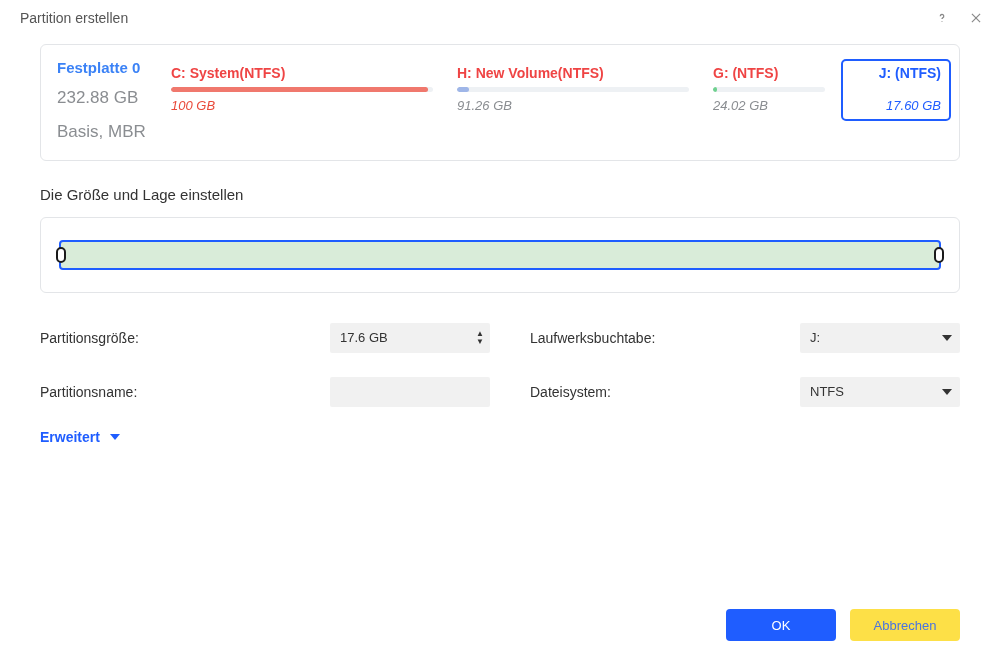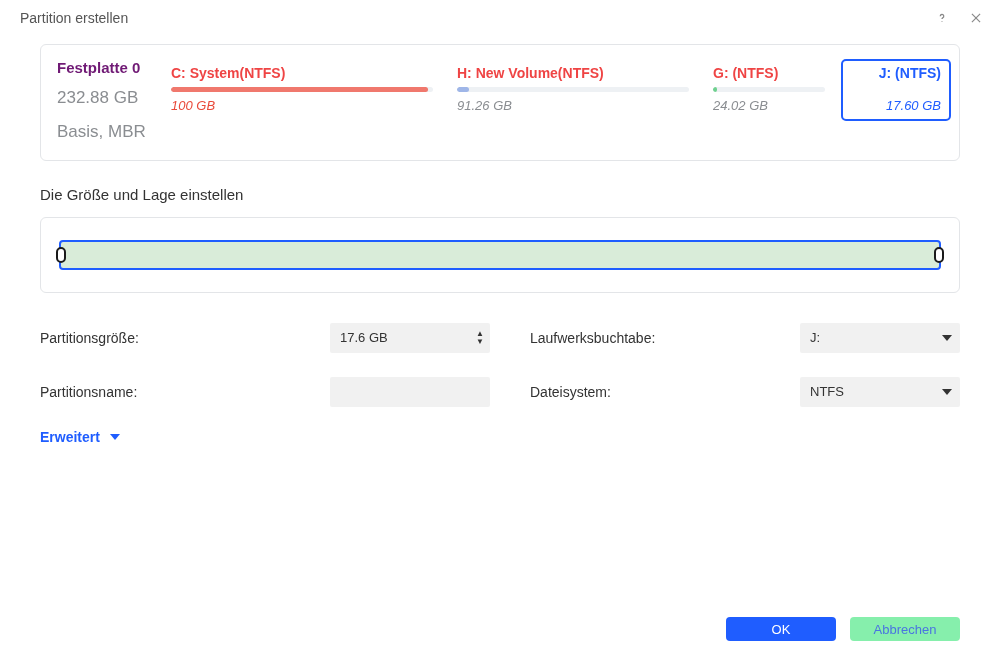--- a/index.html
+++ b/index.html
@@ -40,21 +40,21 @@
   }
   .disk-card {
     border: 1px solid #e3e5e8;
     border-radius: 6px;
     padding: 14px 14px 16px 16px;
     display: flex;
     gap: 16px;
     align-items: flex-start;
   }
   .disk-info { min-width: 90px; }
-  .disk-name { font-weight: 700; font-size: 15px; color: #701a75; }
+  .disk-name { font-weight: 700; font-size: 15px; color: #3b82f6; }
   .disk-sub { color: #8a8d91; font-size: 17px; margin-top: 10px; line-height: 1.4; }
   .parts { flex: 1; display: flex; gap: 6px; }
   .part {
     border: 2px solid transparent;
     border-radius: 5px;
     padding: 4px 8px 6px 6px;
     display: flex;
     flex-direction: column;
     gap: 6px;
     cursor: pointer;
@@ -168,31 +168,31 @@
   }
   .button-row {
     position: absolute;
     bottom: 26px;
     right: 40px;
     display: flex;
     gap: 14px;
   }
   .btn {
     min-width: 110px;
-    height: 24px;
+    height: 32px;
     border-radius: 4px;
     display: flex;
     align-items: center;
     justify-content: center;
     font-size: 13px;
     cursor: pointer;
     border: none;
   }
   .btn.primary { background: #1f5dff; color: #fff; }
-  .btn.secondary { background: #86efac; color: #4a74e0; }
+  .btn.secondary { background: #fde047; color: #4a74e0; }
 </style>
 </head>
 <body>
 
 <div class="titlebar">
   <span>Partition erstellen</span>
   <div class="titlebar-right">
     <span class="titlebar-icon">
       <svg viewBox="0 0 24 24" fill="none" stroke="currentColor" stroke-width="2.2">
         <path d="M9 9a3 3 0 1 1 4.2 2.7c-.9.5-1.2 1-1.2 2"></path>

